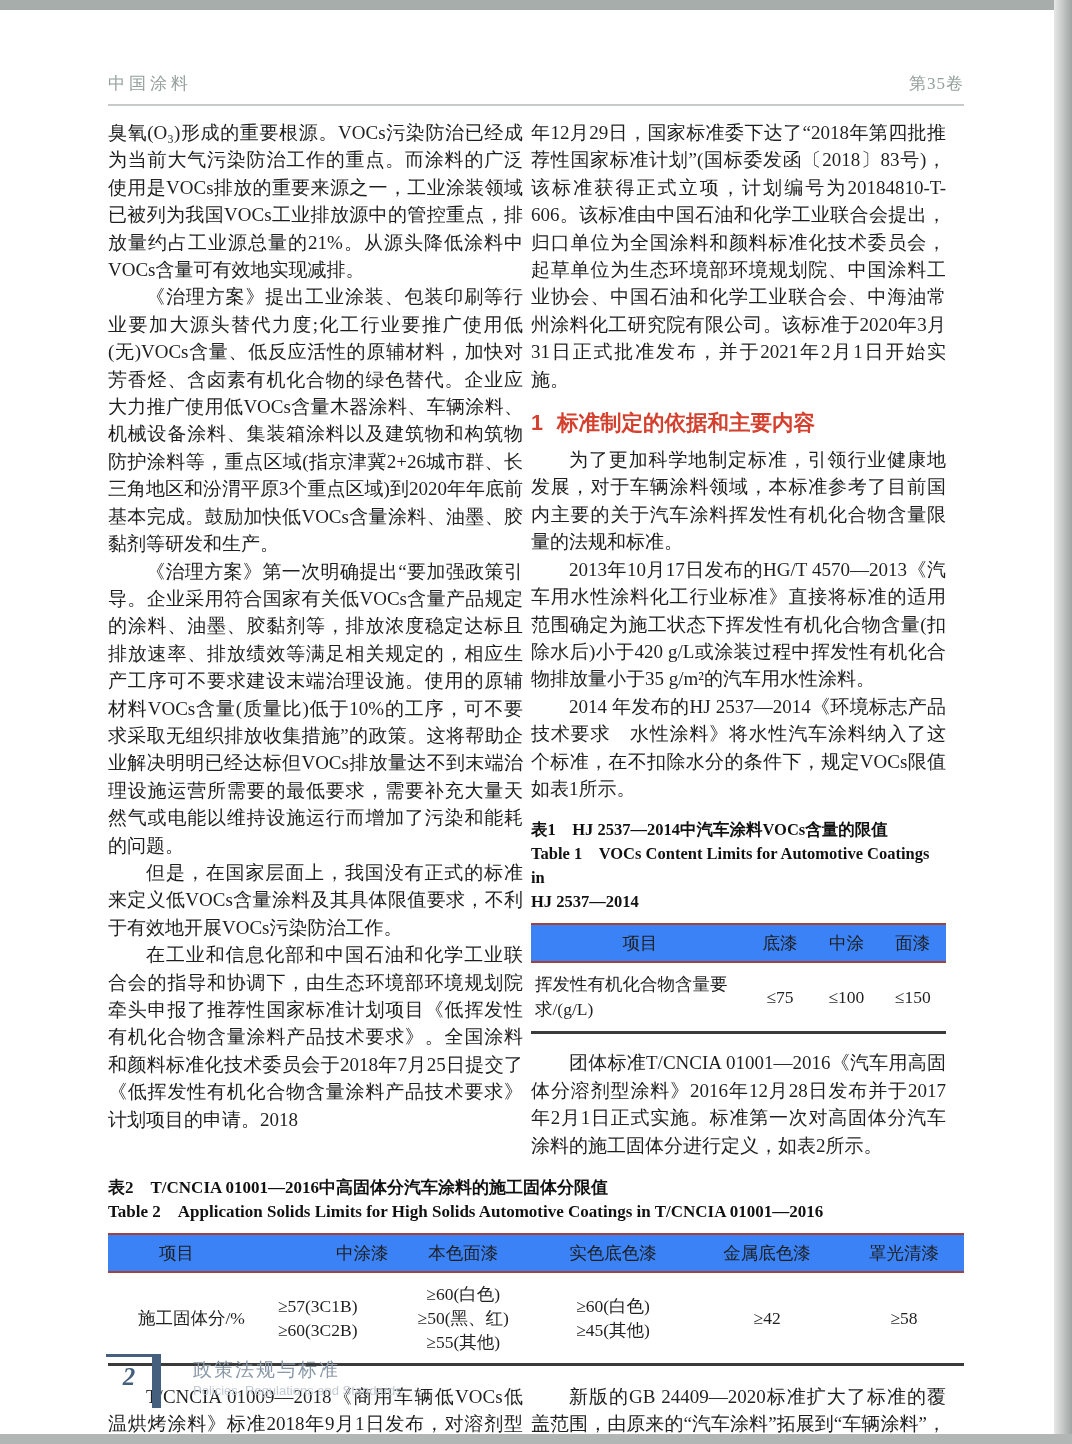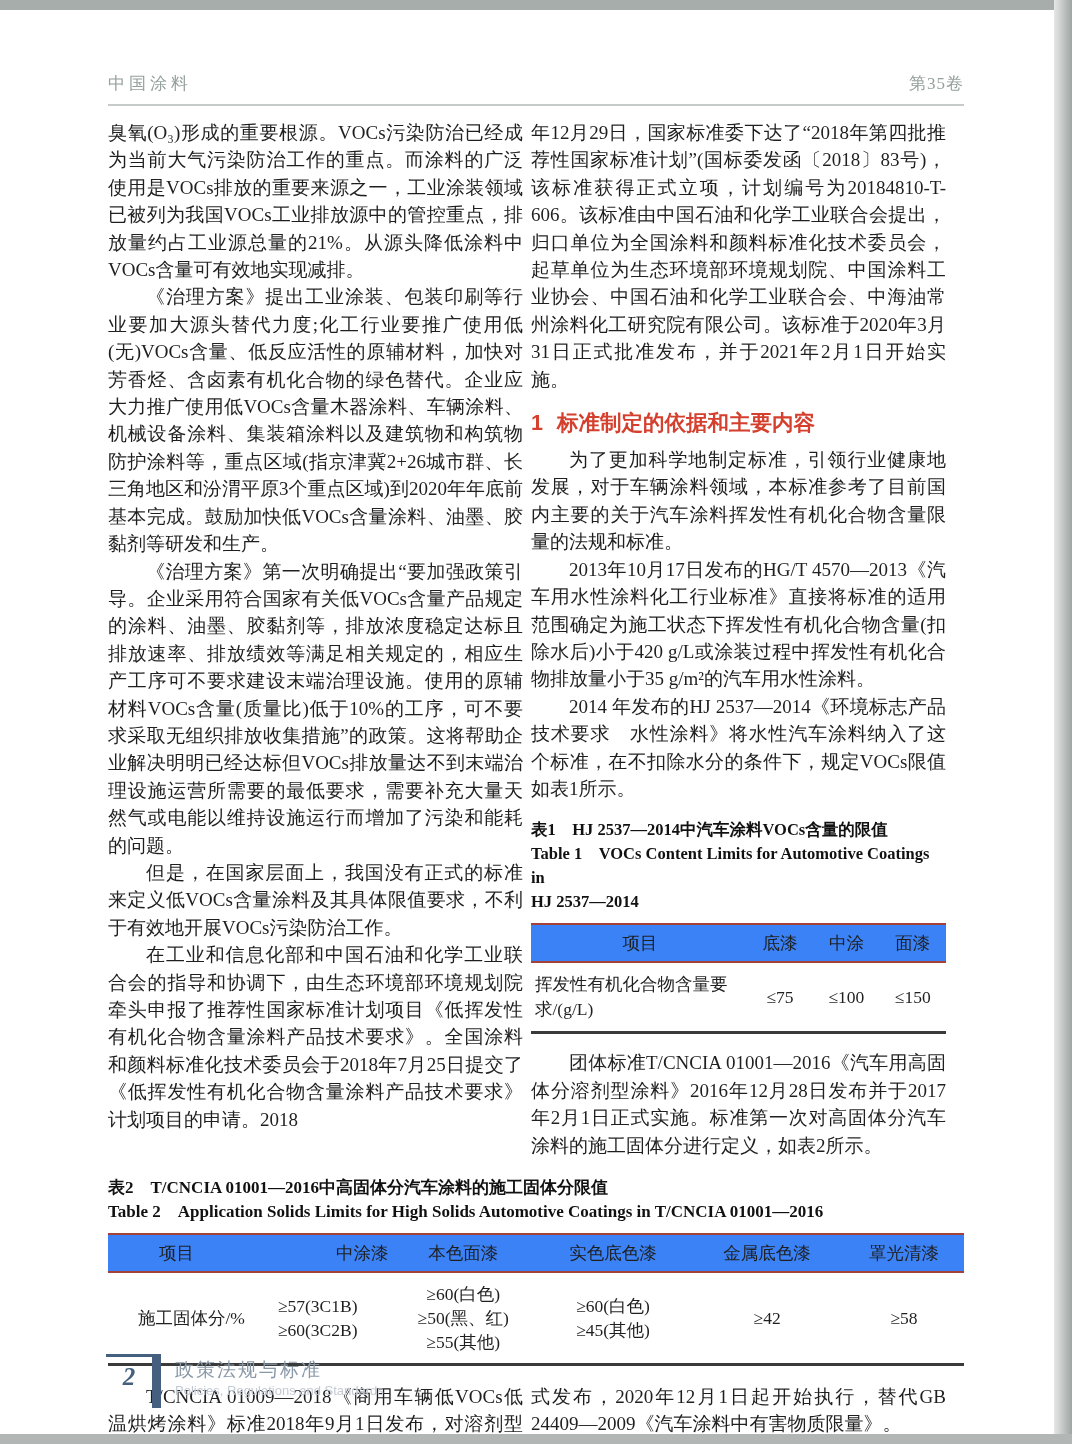--- a/index.html
+++ b/index.html
@@ -105,21 +105,21 @@
   }
   .pn-box{
     width:46px;height:40px;
     border-top:3px solid #44607e;
     display:flex;align-items:center;justify-content:center;
     font-family:"Liberation Serif","DejaVu Serif",serif;
     font-style:italic;font-weight:bold;
     font-size:25px;color:#44607e;
   }
   .pn-bar{width:9px;height:54px;background:#44607e;}
-  .pn-text{margin-left:14px;margin-top:4px;}
+  .pn-text{margin-left:32px;margin-top:4px;}
   .pn-zh{font-size:19px;color:#8a99a8;letter-spacing:2px;line-height:24px;}
   .pn-en{font-size:13px;color:#c3cad3;line-height:18px;font-family:"Liberation Sans","DejaVu Sans",sans-serif;}
 </style>
 </head>
 <body>
 
 <div class="page">
   <div class="edge edge-top"></div>
   <div class="edge edge-right"></div>
   <div class="edge edge-bottom"></div>
@@ -219,21 +219,20 @@
         </tbody>
       </table>
     </div>
 
     <div class="cols bottom">
       <div class="col">
         <p class="para indent">T/CNCIA 01009—2018《商用车辆低VOCs低温烘烤涂料》标准2018年9月1日发布，对溶剂型商用车低VOCs涂料和水性低VOCs涂料的限值见表3和表4。</p>
 
       </div>
       <div class="col">
-        <p class="para">式发布，2020年12月1日起开始执行，替代GB 24409—2009《汽车涂料中有害物质限量》。</p>
         <p class="para indent">新版的GB 24409—2020标准扩大了标准的覆盖范围，由原来的“汽车涂料”拓展到“车辆涂料”，从原来的“乘用车、商用车、挂车、汽车列车用原厂涂料、修</p>
       </div>
     </div>
 
   </div>
 
   <div class="footer">
     <div class="pn-box">
       <span>2</span>
     </div>

